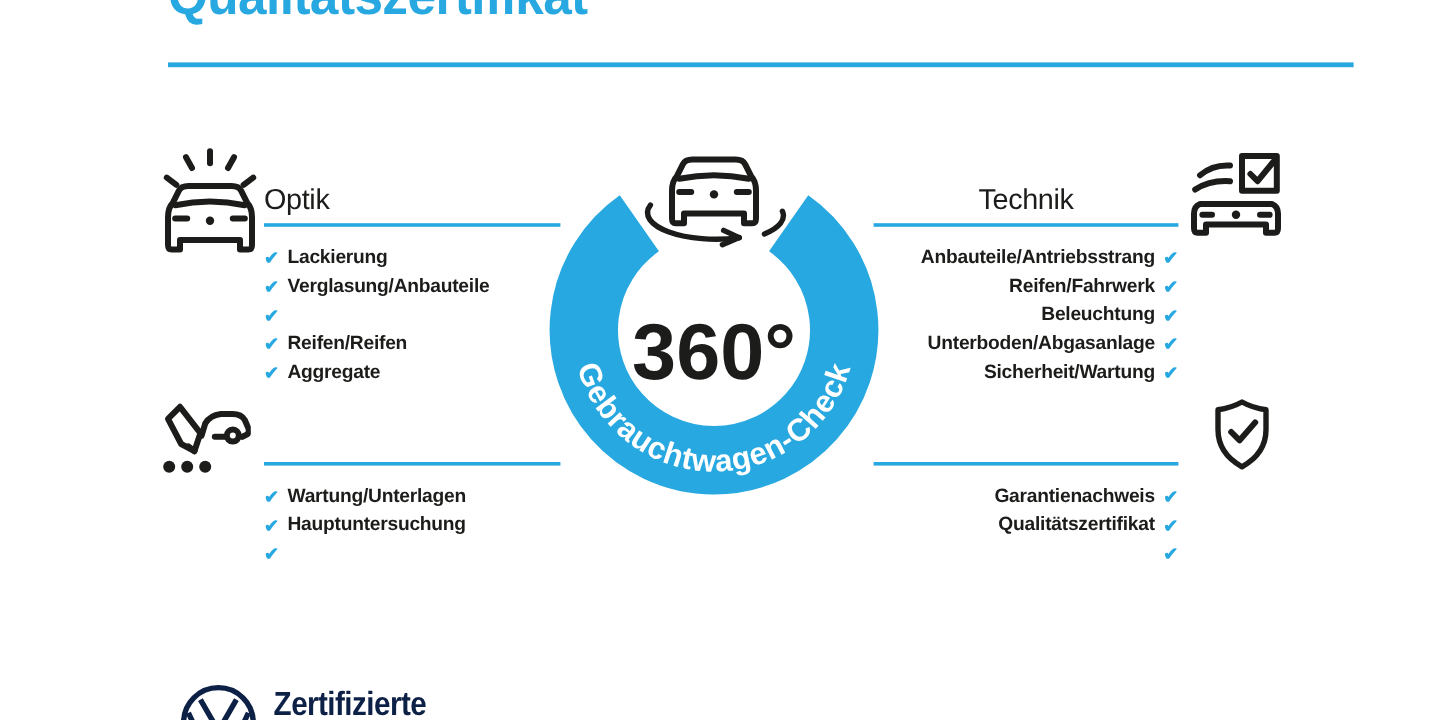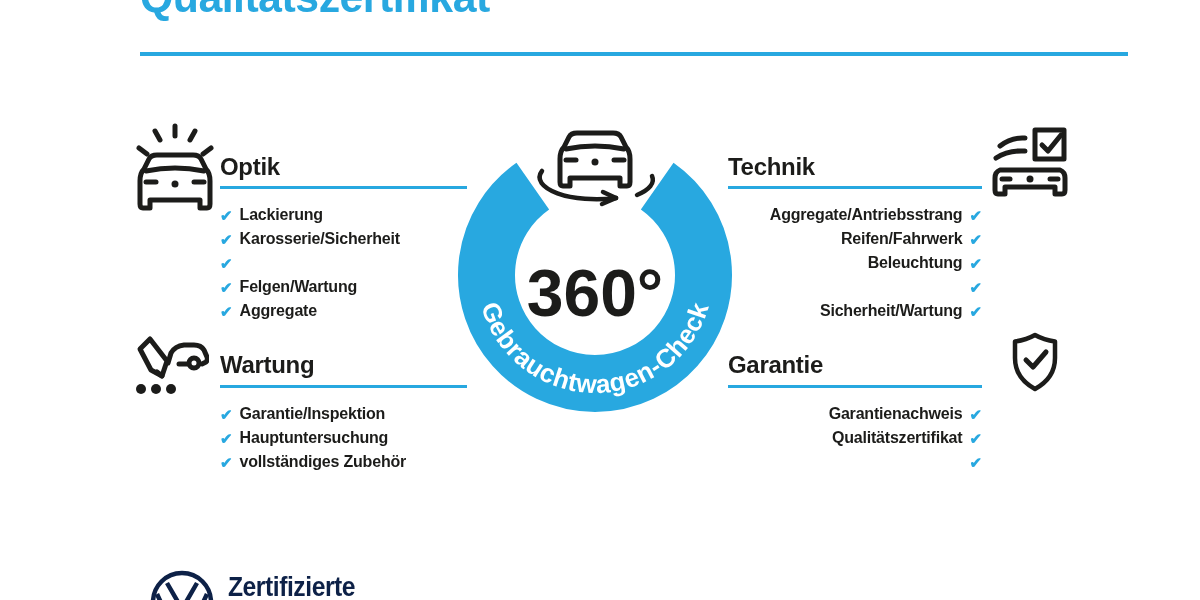--- a/index.html
+++ b/index.html
@@ -3,23 +3,23 @@
 <meta charset="utf-8">
 <style>
   html,body{margin:0;padding:0;background:#fff;}
   .stage{position:relative;width:1200px;height:600px;background:var(--bg,#fff);overflow:hidden;
          font-family:"Liberation Sans",sans-serif;color:var(--ink,#1c1c1a);}
   .page-title{position:absolute;left:140px;top:-29px;font-size:45px;font-weight:700;
               color:var(--accent);letter-spacing:-0.5px;white-space:nowrap;
               transform:scaleX(0.95);transform-origin:left top;}
   .top-rule{position:absolute;left:140px;top:52px;width:988px;height:4px;background:var(--accent);}
 
-  .sec-head{position:absolute;font-size:24px;font-weight:700;letter-spacing:-0.3px;color:var(--ink);}
+  .sec-head{position:absolute;font-size:24px;font-weight:400;letter-spacing:-0.3px;color:var(--ink);}
   .sec-head.left{left:220px;width:247px;text-align:left;}
-  .sec-head.right{left:728px;width:254px;text-align:left;}
+  .sec-head.right{left:728px;width:254px;text-align:center;}
   .sec-rule{position:absolute;height:3px;background:var(--accent);}
 
   ul.checklist{position:absolute;list-style:none;margin:0;padding:0;display:flex;flex-direction:column;}
   ul.checklist li{display:flex;align-items:center;height:24px;gap:7px;}
   ul.checklist.left{left:220px;align-items:flex-start;}
   ul.checklist.right{right:218px;align-items:flex-end;}
   ul.checklist.right li{flex-direction:row-reverse;}
   .chk{color:var(--accent);font-size:15px;font-weight:700;line-height:1;}
   .item-label{font-size:16px;font-weight:600;letter-spacing:-0.2px;white-space:nowrap;color:var(--ink);}
 
@@ -52,107 +52,105 @@
   </svg>
   <div class="sec-head left" style="top:153px">Optik</div>
   <div class="sec-rule" style="left:220px;top:186px;width:247px"></div>
   <ul class="checklist left" style="top:203px">
       <li>
         <span class="chk">✔</span>
         <span class="item-label">Lackierung</span>
       </li>
       <li>
         <span class="chk">✔</span>
-        <span class="item-label">Karosserie/Sicherheit</span>
-      </li>
-      <li>
-        <span class="chk">✔</span>
-      </li>
-      <li>
-        <span class="chk">✔</span>
-        <span class="item-label">Felgen/Wartung</span>
+        <span class="item-label">Verglasung/Anbauteile</span>
+      </li>
+      <li>
+        <span class="chk">✔</span>
+      </li>
+      <li>
+        <span class="chk">✔</span>
+        <span class="item-label">Reifen/Reifen</span>
       </li>
       <li>
         <span class="chk">✔</span>
         <span class="item-label">Aggregate</span>
       </li>
     </ul>
 
   <svg class="icon" style="left:131px;top:332px" width="78" height="68" viewBox="0 0 78 68">
     <g stroke="var(--ink)" stroke-width="5" fill="none" stroke-linecap="round" stroke-linejoin="round">
       <path d="M 9,17 L 19,7 L 36,29 L 31,44 L 20,38 Z"></path>
       <path d="M 26,40 L 31,44"></path>
       <path d="M 37,31 L 40,21 Q 44,14 53,13 L 63,13 Q 70,13 73,18 L 76,25 Q 77,28 75,30 L 71,32"></path>
       <circle cx="63" cy="31" r="5"></circle>
       <path d="M 56,32 L 48,32"></path>
     </g>
     <circle cx="10" cy="57" r="5" fill="var(--ink)"></circle>
     <circle cx="25" cy="57" r="5" fill="var(--ink)"></circle>
     <circle cx="40" cy="57" r="5" fill="var(--ink)"></circle>
   </svg>
-  <div class="sec-head left" style="top:351px">Wartung</div>
   <div class="sec-rule" style="left:220px;top:385px;width:247px"></div>
   <ul class="checklist left" style="top:402px">
       <li>
         <span class="chk">✔</span>
-        <span class="item-label">Garantie/Inspektion</span>
+        <span class="item-label">Wartung/Unterlagen</span>
       </li>
       <li>
         <span class="chk">✔</span>
         <span class="item-label">Hauptuntersuchung</span>
       </li>
       <li>
         <span class="chk">✔</span>
-        <span class="item-label">vollständiges Zubehör</span>
       </li>
     </ul>
 
   <svg class="icon" style="left:992px;top:126px" width="76" height="74" viewBox="0 0 76 74">
     <g stroke="var(--ink)" stroke-width="5" fill="none" stroke-linecap="round" stroke-linejoin="round">
       <path d="M 8,20 Q 19,11 33,12"></path>
       <path d="M 4,32 Q 16,24 33,25"></path>
       <path d="M 13,68 L 6,68 Q 3,68 3,64 L 3,52 Q 3,46 8,44 L 68,44 Q 73,46 73,52 L 73,64 Q 73,68 70,68 L 63,68 L 63,61 L 13,61 L 13,68 Z"></path>
       <path d="M 58,53 L 66,53"></path>
         <path d="M 10,53 L 18,53"></path>
       <rect x="43" y="4" width="29" height="29" fill="#fff"></rect>
       <path d="M 50,19 L 56,25 L 69,9"></path>
     </g>
     <circle cx="38" cy="53" r="3.5" fill="var(--ink)"></circle>
   </svg>
   <div class="sec-head right" style="top:153px">Technik</div>
   <div class="sec-rule" style="left:728px;top:186px;width:254px"></div>
   <ul class="checklist right" style="top:203px">
       <li>
         <span class="chk">✔</span>
-        <span class="item-label">Aggregate/Antriebsstrang</span>
+        <span class="item-label">Anbauteile/Antriebsstrang</span>
       </li>
       <li>
         <span class="chk">✔</span>
         <span class="item-label">Reifen/Fahrwerk</span>
       </li>
       <li>
         <span class="chk">✔</span>
         <span class="item-label">Beleuchtung</span>
       </li>
       <li>
         <span class="chk">✔</span>
+        <span class="item-label">Unterboden/Abgasanlage</span>
       </li>
       <li>
         <span class="chk">✔</span>
         <span class="item-label">Sicherheit/Wartung</span>
       </li>
     </ul>
 
   <svg class="icon" style="left:1007px;top:331px" width="56" height="62" viewBox="0 0 56 62">
     <g stroke="var(--ink)" fill="none" stroke-linecap="round" stroke-linejoin="round">
       <path stroke-width="4.5" d="M 28,4 Q 37,9 48,10.5 L 48,27 Q 48,47 28,58 Q 8,47 8,27 L 8,10.5 Q 19,9 28,4 Z"></path>
       <path stroke-width="5" d="M 19,29 L 26,36 L 39,21"></path>
     </g>
   </svg>
-  <div class="sec-head right" style="top:351px">Garantie</div>
   <div class="sec-rule" style="left:728px;top:385px;width:254px"></div>
   <ul class="checklist right" style="top:402px">
       <li>
         <span class="chk">✔</span>
         <span class="item-label">Garantienachweis</span>
       </li>
       <li>
         <span class="chk">✔</span>
         <span class="item-label">Qualitätszertifikat</span>
       </li>

